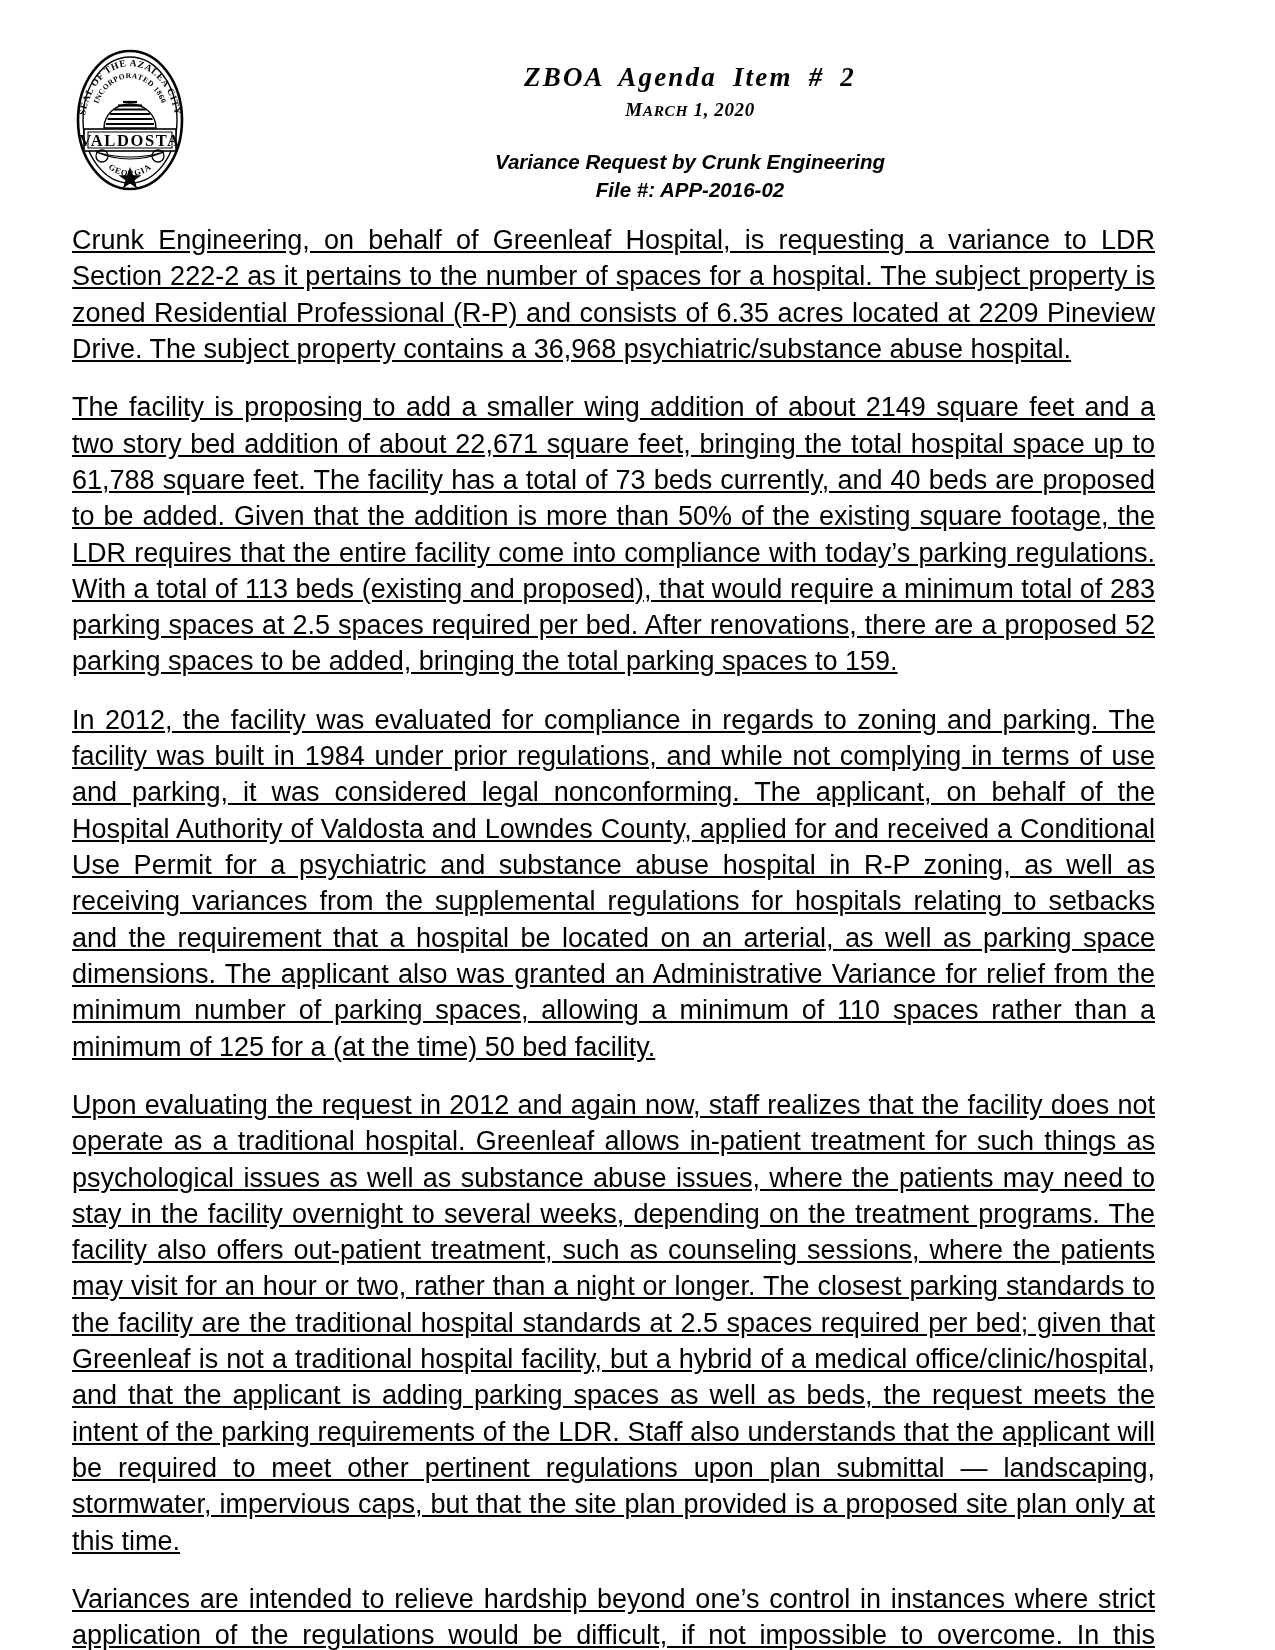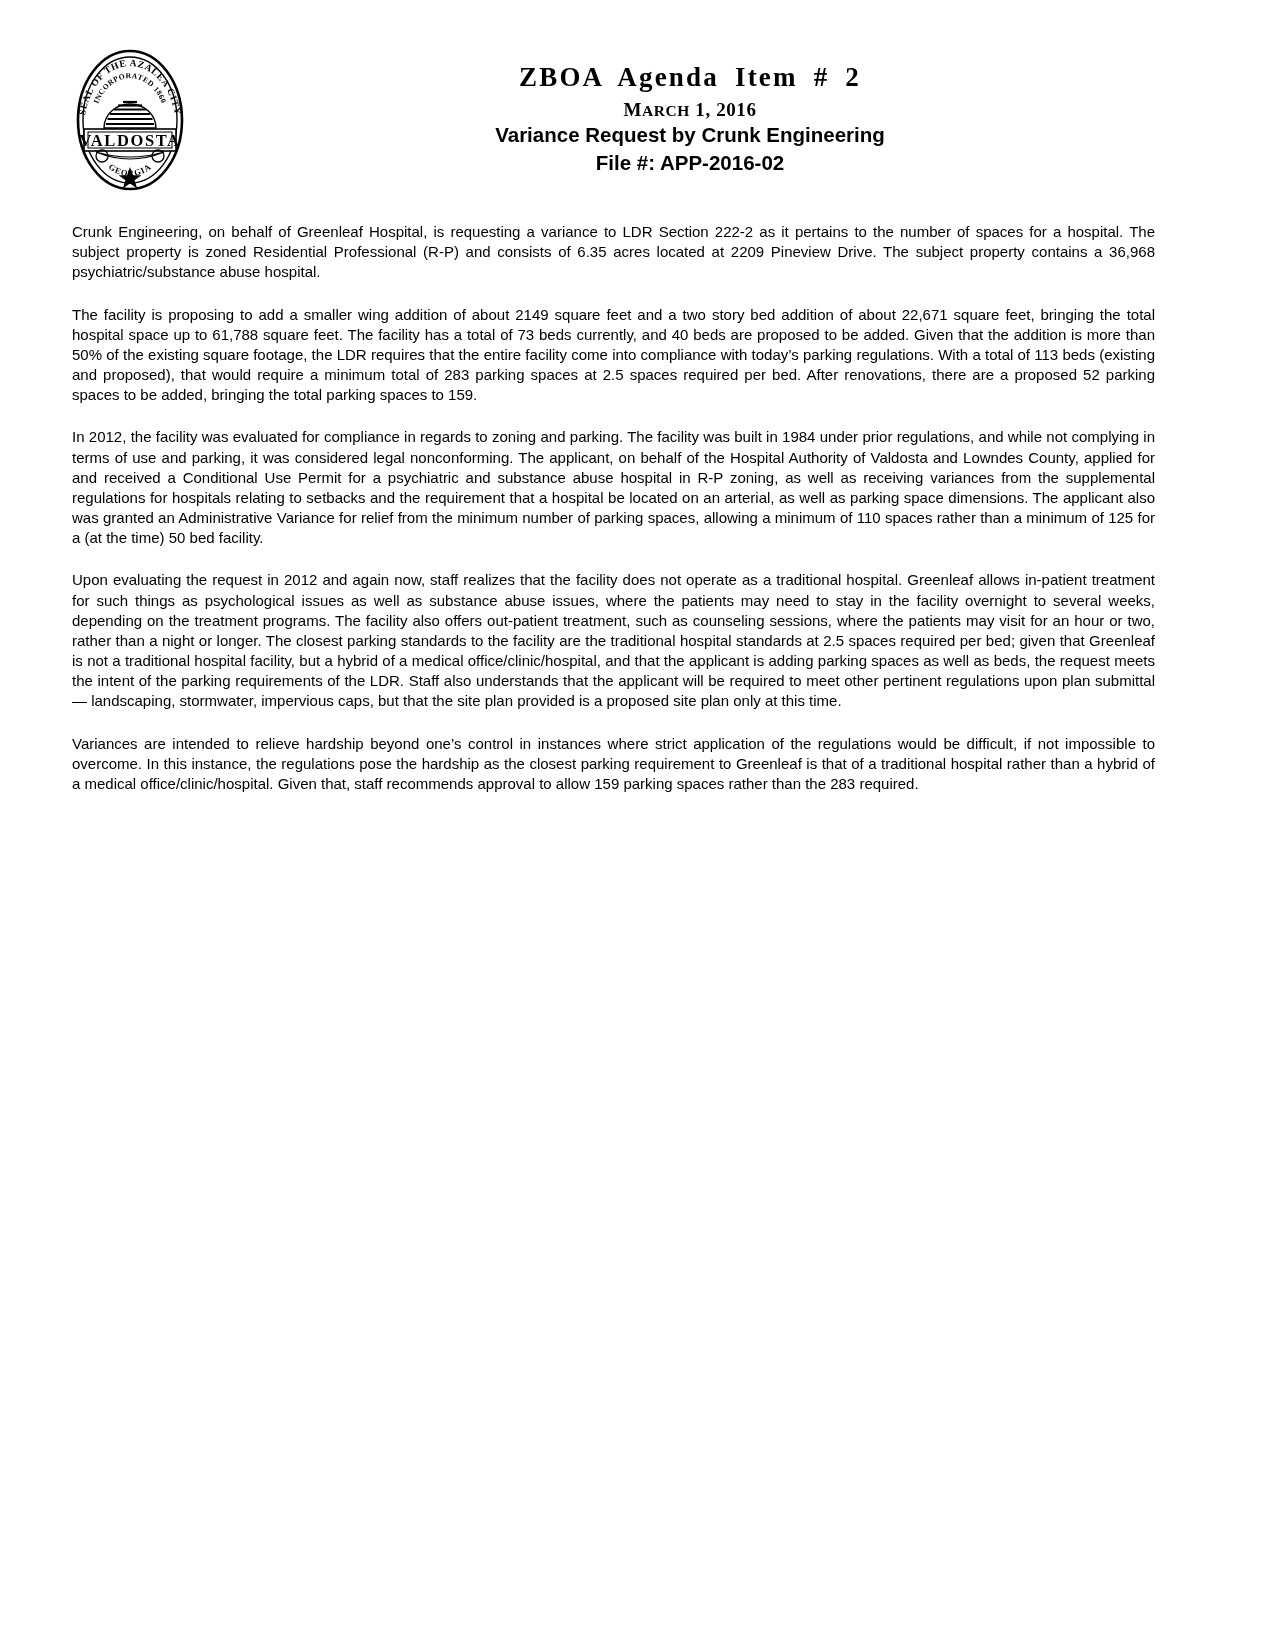--- a/index.html
+++ b/index.html
@@ -38,20 +38,21 @@
     height: 148px;
   }
   .seal svg { display: block; }
 
   .header-text {
     position: absolute;
     left: 190px;
     top: 62px;
     width: 1000px;
     text-align: center;
+    font-style: italic;
   }
 
   .doc-title {
     font-family: "Liberation Serif", serif;
     font-size: 27px;
     font-weight: bold;
     letter-spacing: 2.2px;
     word-spacing: 7px;
     line-height: 1.15;
   }
@@ -60,40 +61,42 @@
     font-family: "Liberation Serif", serif;
     font-size: 19px;
     font-weight: bold;
     letter-spacing: 0.6px;
     margin-top: 6px;
   }
   .doc-date .smallcap-lead { font-size: 19px; }
   .doc-date .smallcap-rest { font-size: 15.5px; }
 
   .subject-block {
+    margin-top: 27px;
     font-size: 20.5px;
     font-weight: bold;
     line-height: 1.38;
   }
 
   
   .body-wrap {
     position: absolute;
     left: 72px;
     top: 222px;
     width: 1083px;
   }
 
   p.para {
     margin: 0 0 22px 0;
-    font-size: 15px;
+    font-size: 27px;
     line-height: 1.345;
     text-align: justify;
     text-justify: inter-word;
     hyphens: none;
+    text-decoration: underline;
   }
 
   p.para:last-child { margin-bottom: 0; }
 
   .rec-label {
     font-weight: bold;
     text-decoration: underline;
   }
   .u { text-decoration: underline; }
 </style>
@@ -142,21 +145,21 @@
           </text>
           <circle cx="32" cy="110" r="6" fill="none" stroke="#000" stroke-width="1.3"></circle>
           <circle cx="88" cy="110" r="6" fill="none" stroke="#000" stroke-width="1.3"></circle>
         </g>
         <polygon points="60,121 62.9,129.2 71.5,129.2 64.6,134.3 67.2,142.5 60,137.5 52.8,142.5 55.4,134.3 48.5,129.2 57.1,129.2" fill="#000"></polygon>
       </svg>
     </div>
 
     <div class="header-text">
       <div class="doc-title">ZBOA  Agenda  Item  # 2</div>
-      <div class="doc-date"><span class="smallcap-lead">M</span><span class="smallcap-rest">ARCH</span><span class="smallcap-lead"> 1, 2016</span></div>
+      <div class="doc-date"><span class="smallcap-lead">M</span><span class="smallcap-rest">ARCH</span><span class="smallcap-lead"> 1, 2020</span></div>
       <div class="subject-block">
         <div>Variance Request by Crunk Engineering</div>
         <div>File #:  APP-2016-02</div>
       </div>
     </div>
 
   </div>
 
   <div class="body-wrap">
     <p class="para">Crunk Engineering, on behalf of Greenleaf Hospital, is requesting a variance to LDR Section 222-2 as it pertains to the number of spaces for a hospital. The subject property is zoned Residential Professional (R-P) and consists of 6.35 acres located at 2209 Pineview Drive.  The subject property contains a 36,968 psychiatric/substance abuse hospital.</p>

